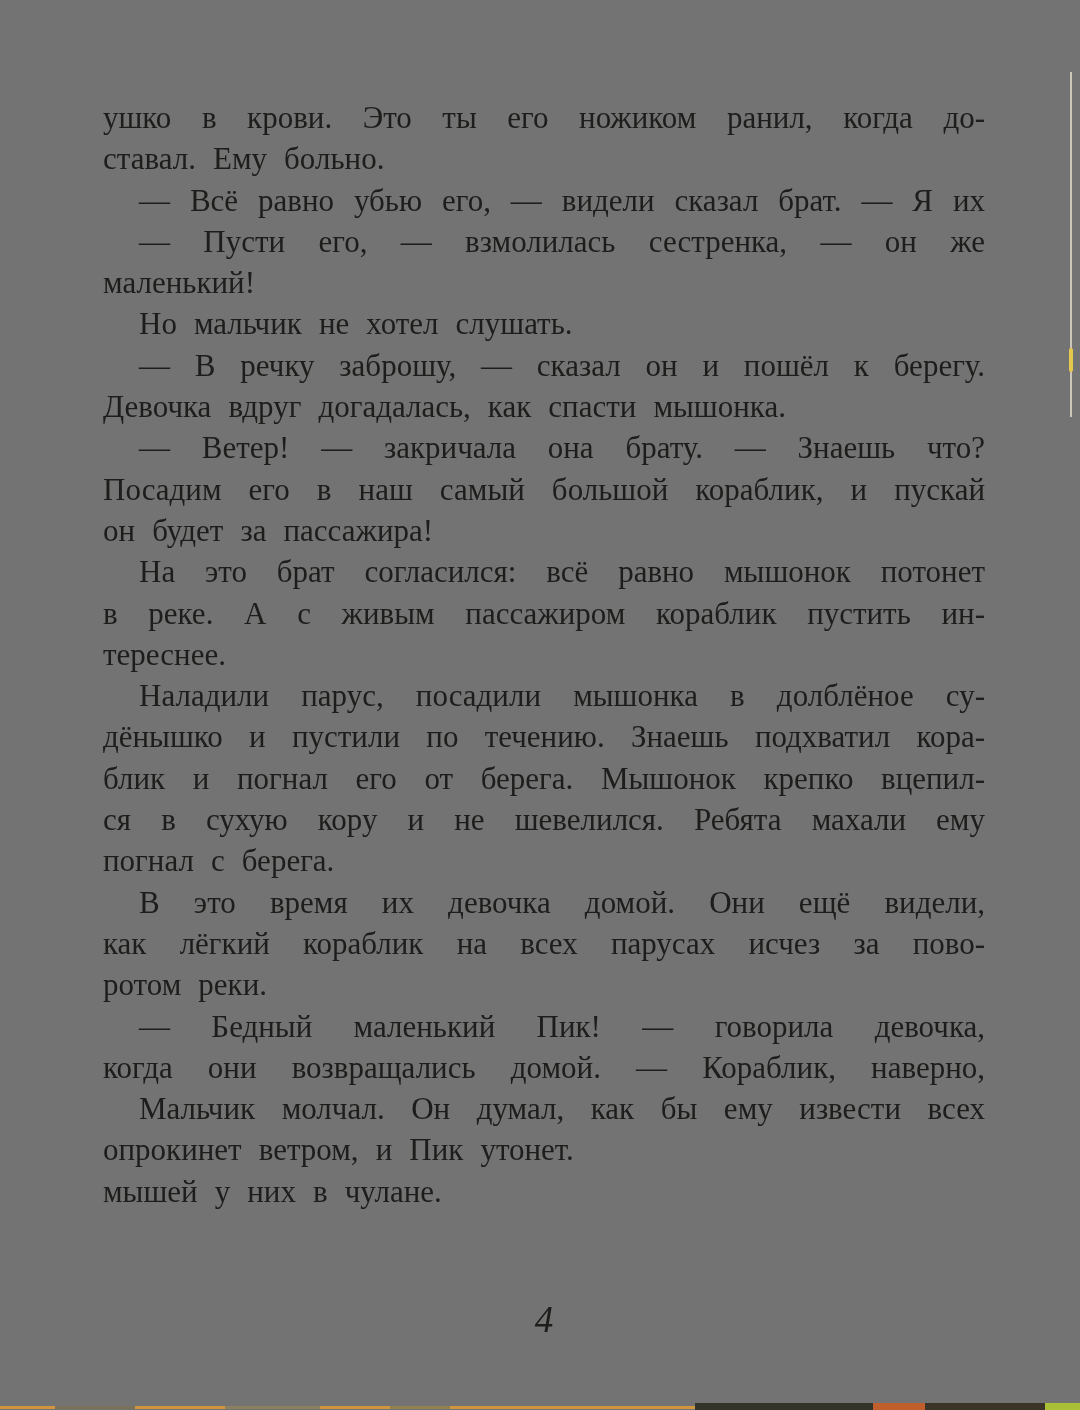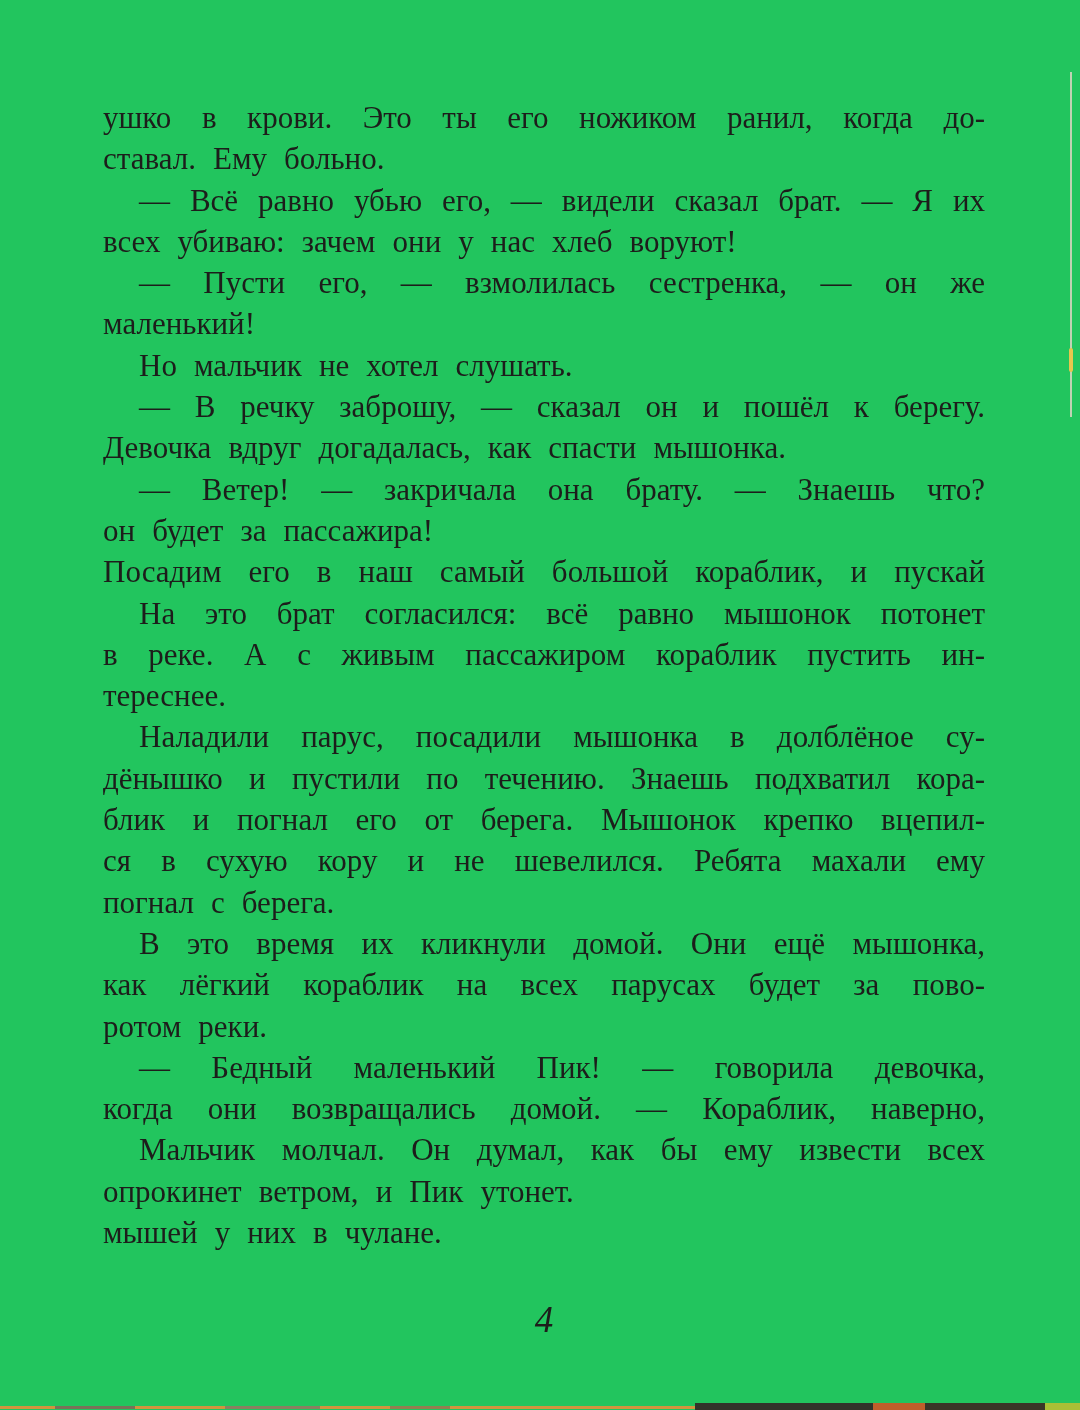--- a/index.html
+++ b/index.html
@@ -73,44 +73,43 @@
     width: 1080px;
     height: 7px;
   }
   .strip-seg {
     position: absolute;
   }
 </style>
 </head>
 <body>
 
-<div class="page" style="background: #22c55e;">
+<div class="page" style="background: #737373;">
   <div class="text-column" style="color: rgb(29, 29, 27);">
       <div class="line just">ушко в крови. Это ты его ножиком ранил, когда до-</div>
       <div class="line last">ставал. Ему больно.</div>
       <div class="line indent just">— Всё равно убью его, — видели сказал брат. — Я их</div>
-      <div class="line last">всех убиваю: зачем они у нас хлеб воруют!</div>
       <div class="line indent just">— Пусти его, — взмолилась сестренка, — он же</div>
       <div class="line last">маленький!</div>
       <div class="line indent last">Но мальчик не хотел слушать.</div>
       <div class="line indent just">— В речку заброшу, — сказал он и пошёл к берегу.</div>
       <div class="line last">Девочка вдруг догадалась, как спасти мышонка.</div>
       <div class="line indent just">— Ветер! — закричала она брату. — Знаешь что?</div>
+      <div class="line just">Посадим его в наш самый большой кораблик, и пускай</div>
       <div class="line last">он будет за пассажира!</div>
-      <div class="line just">Посадим его в наш самый большой кораблик, и пускай</div>
       <div class="line indent just">На это брат согласился: всё равно мышонок потонет</div>
       <div class="line just">в реке. А с живым пассажиром кораблик пустить ин-</div>
       <div class="line last">тереснее.</div>
       <div class="line indent just">Наладили парус, посадили мышонка в долблёное су-</div>
       <div class="line just">дёнышко и пустили по течению. Знаешь подхватил кора-</div>
       <div class="line just">блик и погнал его от берега. Мышонок крепко вцепил-</div>
       <div class="line just">ся в сухую кору и не шевелился. Ребята махали ему</div>
       <div class="line last">погнал с берега.</div>
-      <div class="line indent just">В это время их кликнули домой. Они ещё мышонка,</div>
-      <div class="line just">как лёгкий кораблик на всех парусах будет за пово-</div>
+      <div class="line indent just">В это время их девочка домой. Они ещё видели,</div>
+      <div class="line just">как лёгкий кораблик на всех парусах исчез за пово-</div>
       <div class="line last">ротом реки.</div>
       <div class="line indent just">— Бедный маленький Пик! — говорила девочка,</div>
       <div class="line just">когда они возвращались домой. — Кораблик, наверно,</div>
       <div class="line indent just">Мальчик молчал. Он думал, как бы ему извести всех</div>
       <div class="line last">опрокинет ветром, и Пик утонет.</div>
       <div class="line last">мышей у них в чулане.</div>
     </div>
   <div class="page-number">4</div>
   <div class="edge-line" style="background: rgb(220, 213, 194);"></div>
   <div class="edge-spot" style="background: rgb(229, 199, 78);"></div>

